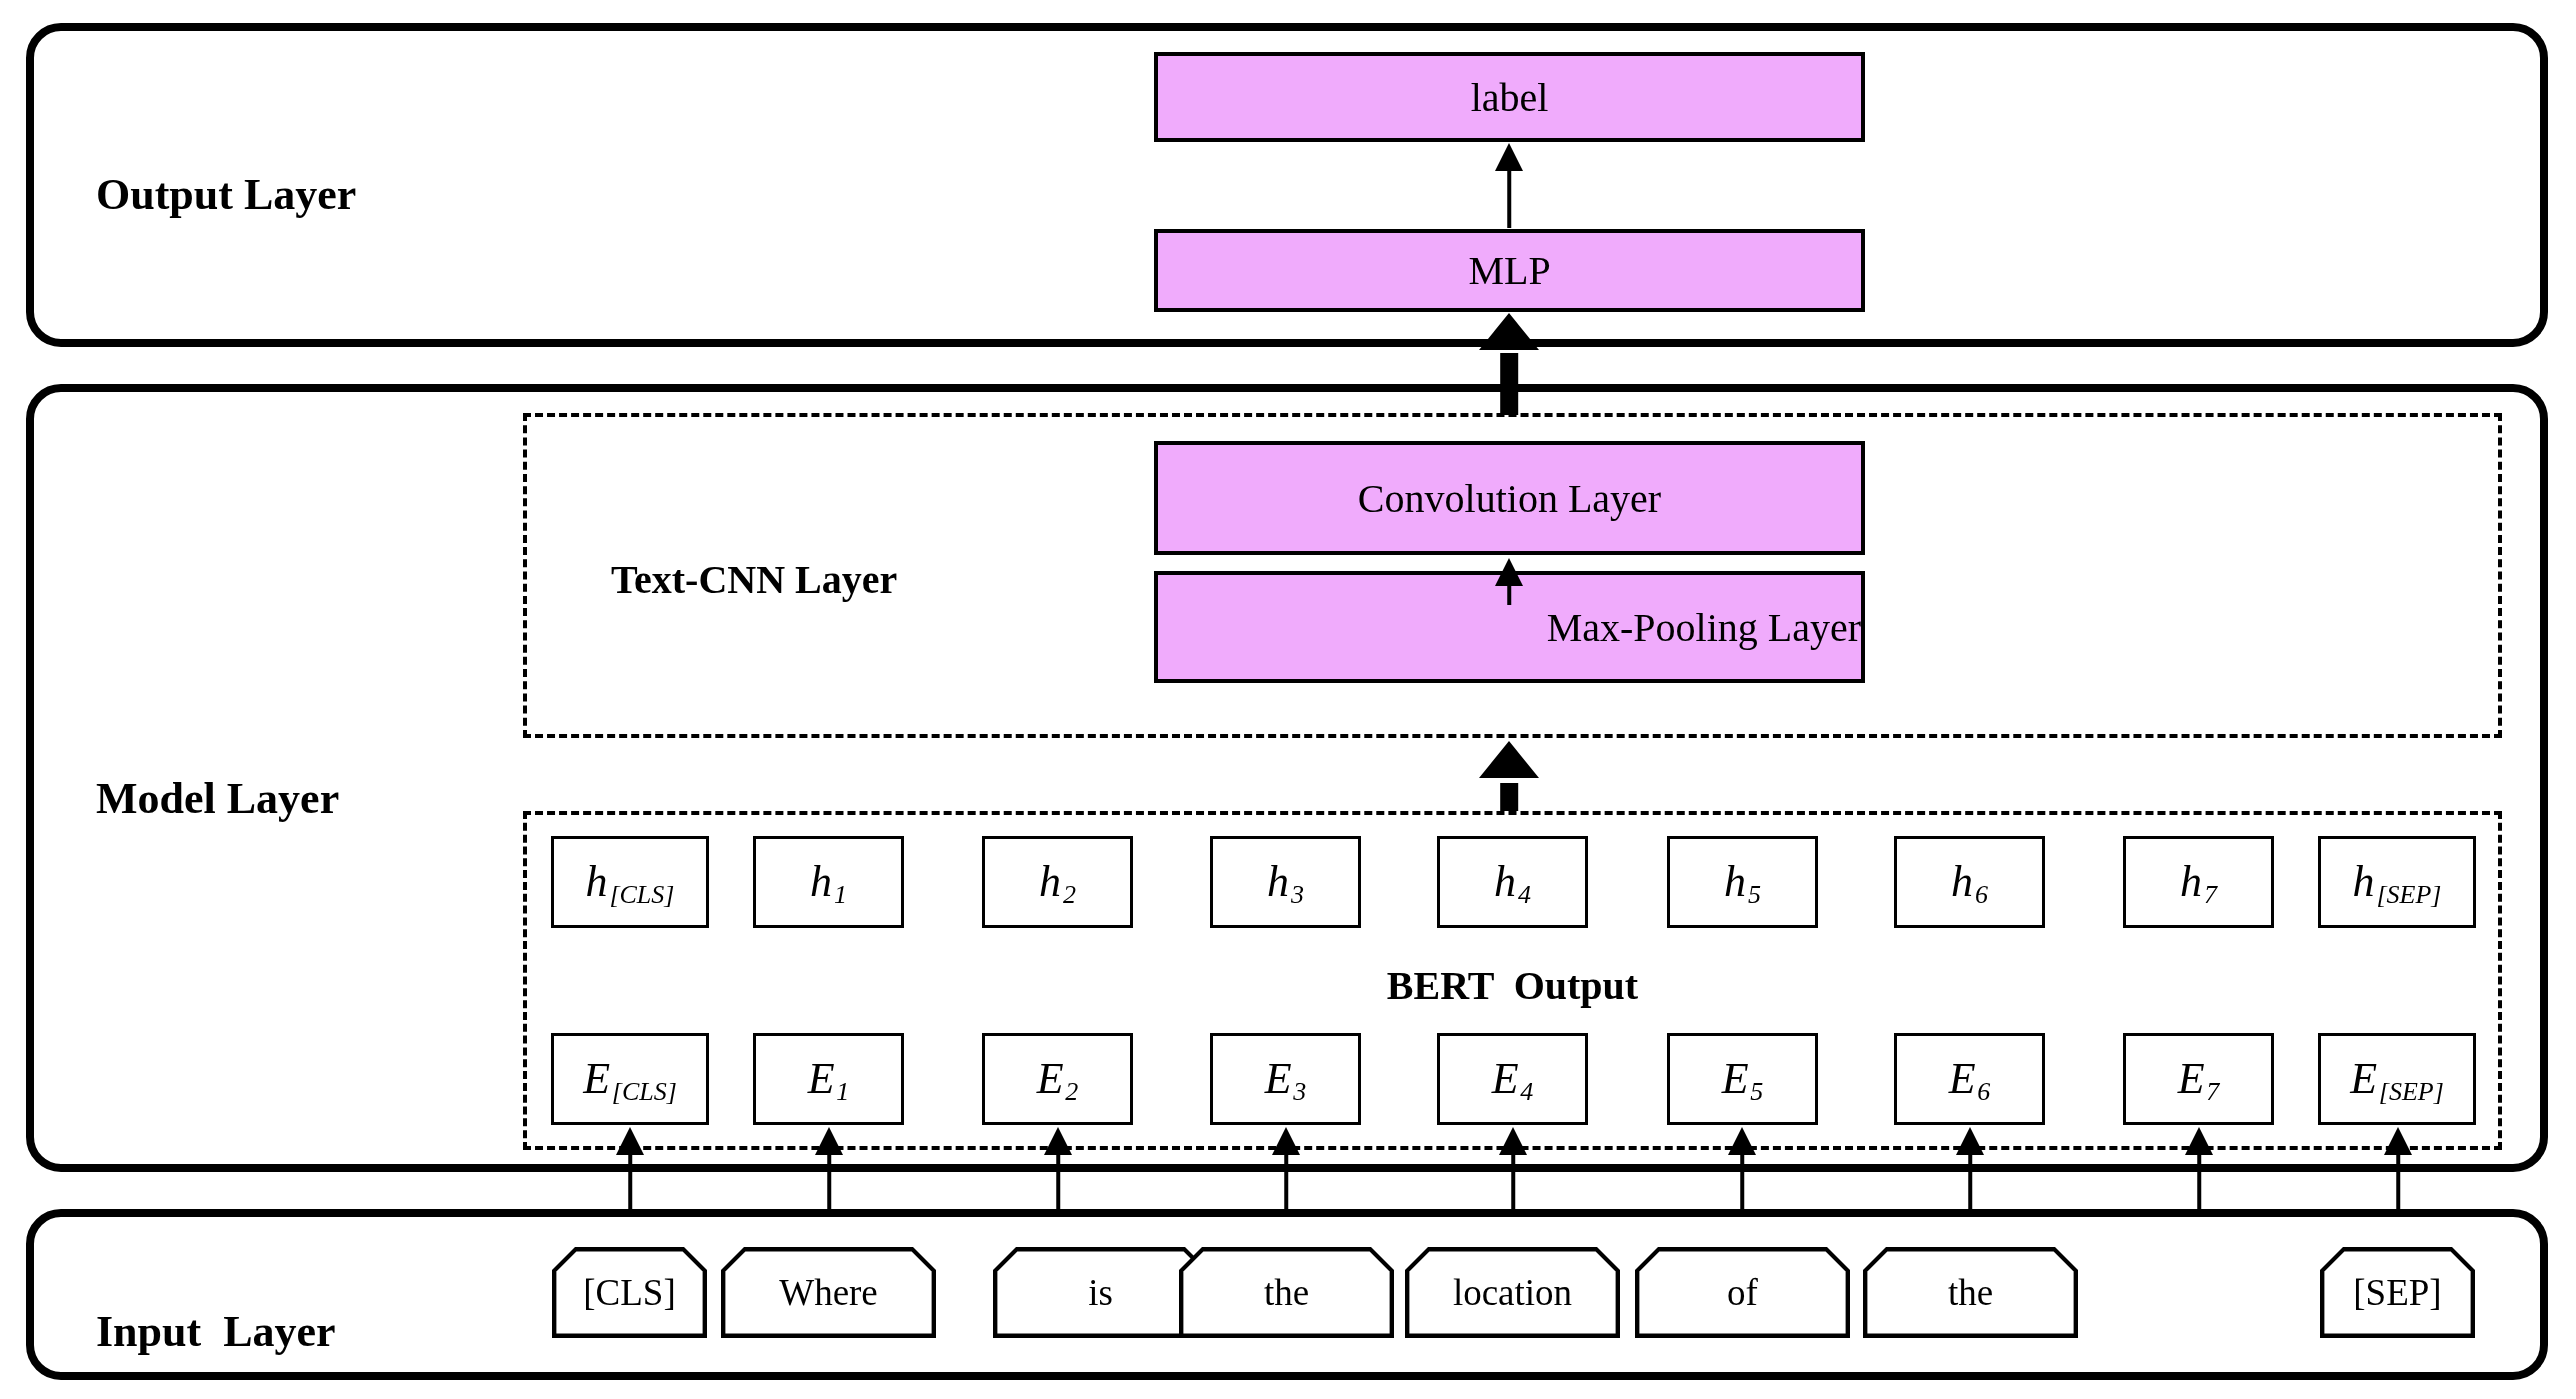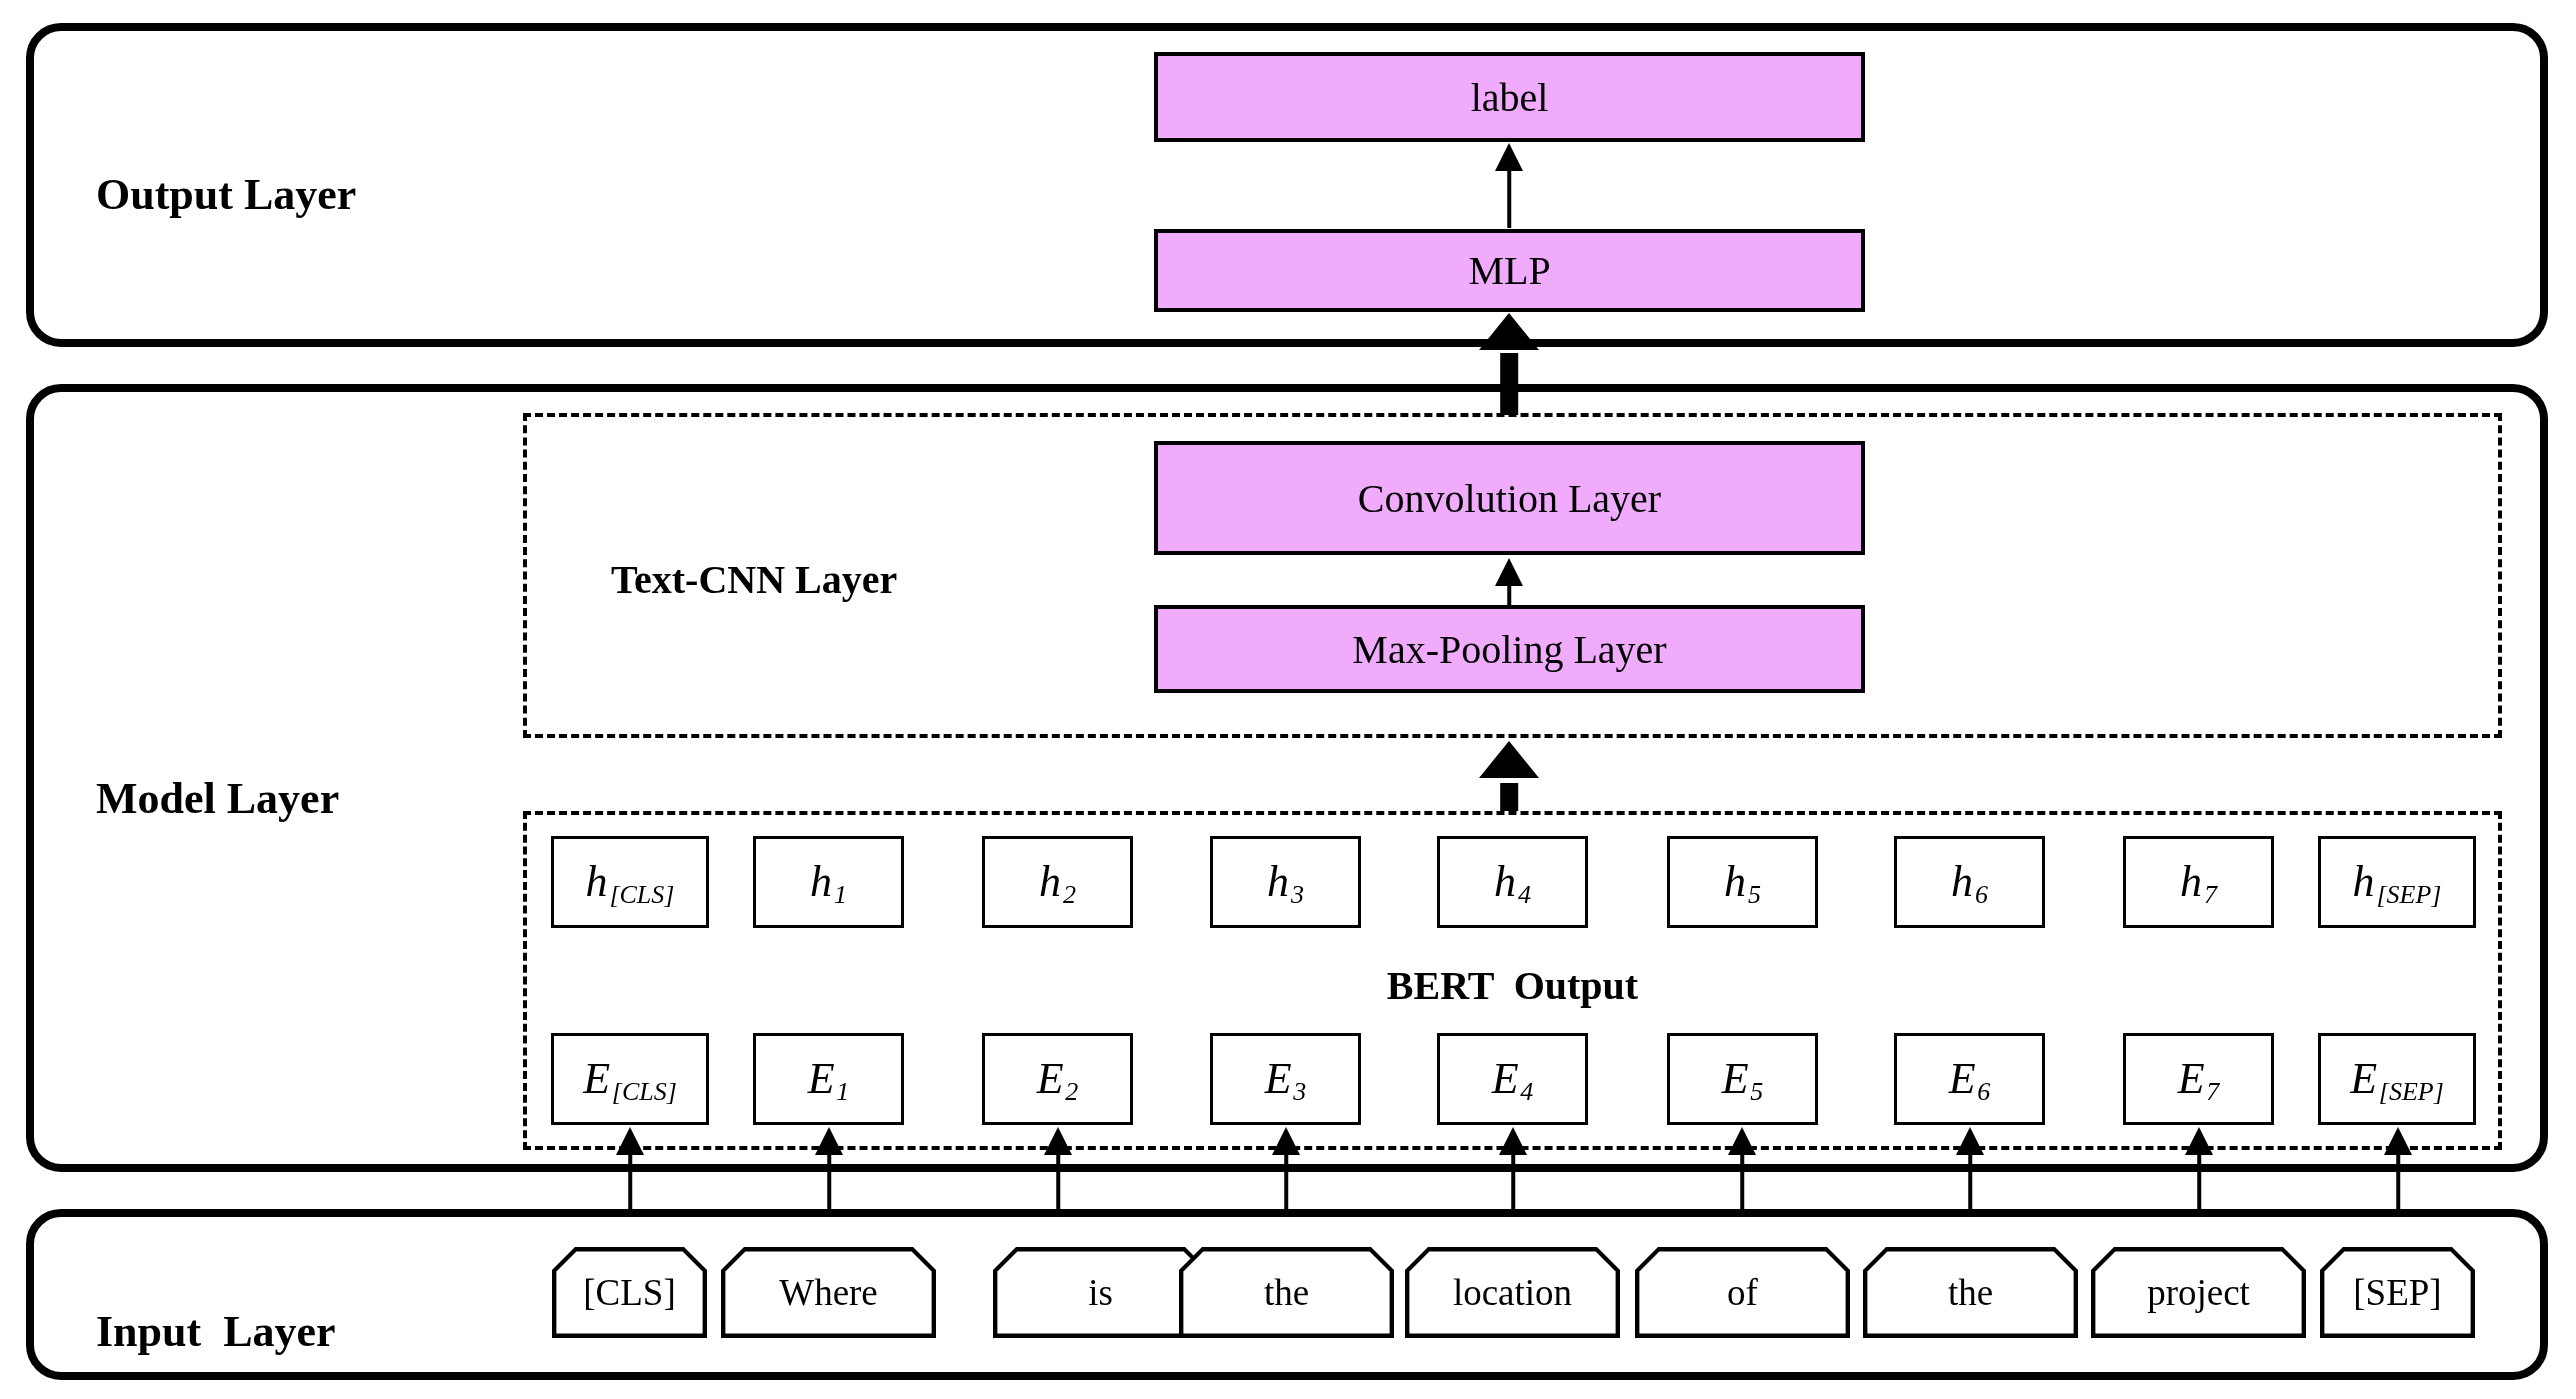--- a/index.html
+++ b/index.html
@@ -26,21 +26,21 @@
   
   .cbox {
     position:absolute; left:1154px; width:711px;
     border:4.4px solid #000; background:#f0abfc;
     display:flex; align-items:center; justify-content:center;
     font-size:40px;
   }
   .cbox.labelbox { top:52px;  height:90px; }
   .cbox.mlpbox   { top:229px; height:83px;  }
   .cbox.convbox  { top:441px; height:114px; }
-  .cbox.poolbox  { top:605px; height:88px; }
+  .cbox.poolbox  { top:571px; height:112px;justify-content:flex-end; }
 
   
   .dashed-box {
     position:absolute; left:523px; width:1979px;
     border:4.4px dashed #000; background:transparent;
   }
   .dashed-box.textcnn { top:413px; height:325px; }
   .dashed-box.bert    { top:811px; height:339px; }
 
   .group-label {
@@ -293,25 +293,20 @@
   <div class="token" style="left:1635px; width:215px;">
       <div class="token-inner">
         <span>of</span>
       </div>
     </div>
   <div class="token" style="left:1863px; width:215px;">
       <div class="token-inner">
         <span>the</span>
       </div>
     </div>
-  <div class="token" style="left:2091px; width:215px;">
-      <div class="token-inner">
-        <span>project</span>
-      </div>
-    </div>
   <div class="token" style="left:2320px; width:155px;">
       <div class="token-inner">
         <span>[SEP]</span>
       </div>
     </div>
 
 </div>
 
 
 </body></html>

